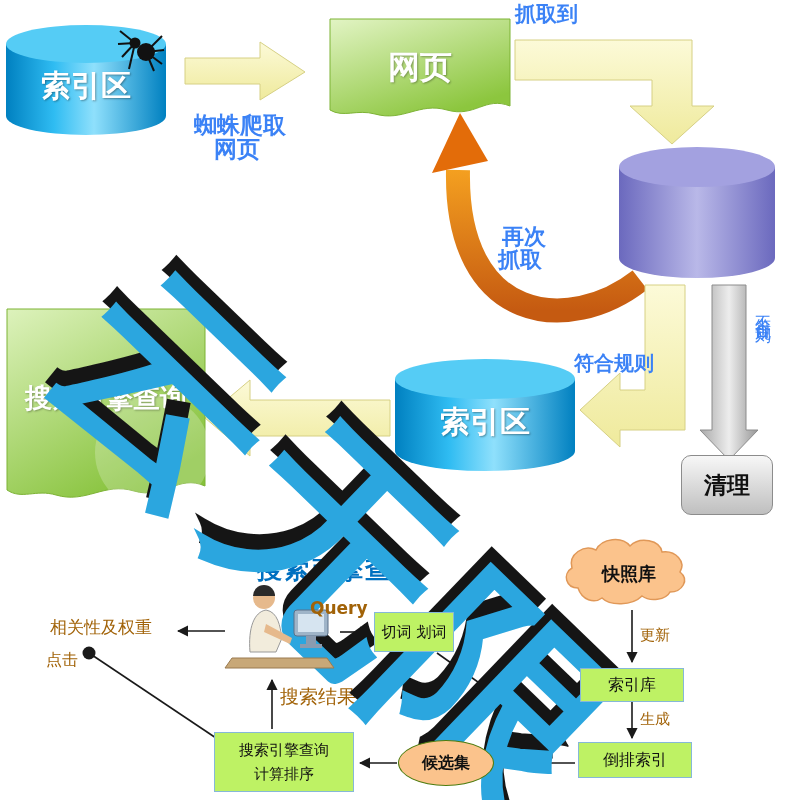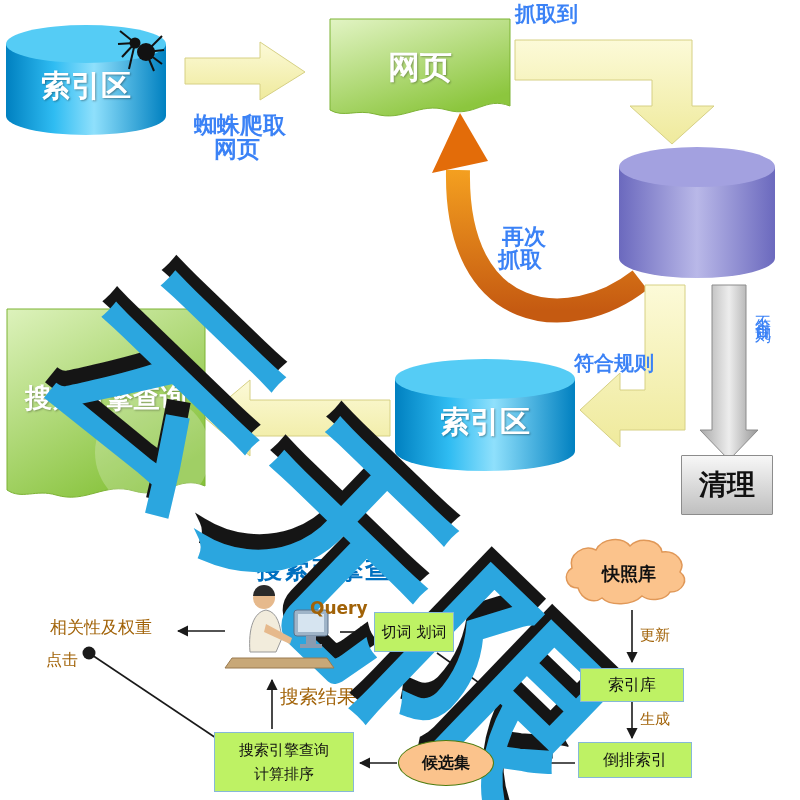--- a/index.html
+++ b/index.html
@@ -10,23 +10,23 @@
   .cyl-label{position:absolute;left:0;right:0;text-align:center;color:#fff;font-weight:bold;
              text-shadow:1px 1px 2px rgba(0,0,0,.35);z-index:6;}
   .doc-label{position:absolute;left:0;right:0;text-align:center;color:#fff;font-weight:bold;
              text-shadow:1px 1px 2px rgba(0,0,0,.3);z-index:6;}
   .box-blue{position:absolute;background:#bef264;border:1px solid #86B8D8;color:#111;
             display:flex;align-items:center;justify-content:center;text-align:center;z-index:35;}
   .watermark{position:absolute;left:170px;top:235px;z-index:30;white-space:nowrap;line-height:1;
              font-size:218px;font-weight:800;color:#2BA6DF;letter-spacing:6px;
              transform:rotate(44deg);transform-origin:0 0;
              text-shadow:-10px -12px 0 #151515;pointer-events:none;}
-  .cleanup{position:absolute;left:681px;top:455px;width:90px;height:58px;border-radius:1px;
+  .cleanup{position:absolute;left:681px;top:455px;width:90px;height:58px;border-radius:10px;
            background:linear-gradient(180deg,#F7F7F7,#BFBFBF);border:1px solid #8C8C8C;
-           display:flex;align-items:center;justify-content:center;font-weight:bold;font-size:28px;color:#111;z-index:12;}
+           display:flex;align-items:center;justify-content:center;font-weight:bold;font-size:23px;color:#111;z-index:12;}
   .title-blue{position:absolute;left:257px;top:553px;font-size:25px;font-weight:bold;color:#0070C0;
               letter-spacing:2px;z-index:20;white-space:nowrap;}
   .ellipse-orange{position:absolute;left:398px;top:740px;width:94px;height:44px;border-radius:50%;
                   background:#FBC38C;border:1px solid #4d7c0f;display:flex;align-items:center;
                   justify-content:center;font-weight:bold;font-size:16px;color:#111;z-index:35;}
   .small-lbl{position:absolute;color:#a16207;white-space:nowrap;z-index:35;}
   .vtext{writing-mode:vertical-rl;letter-spacing:3px;}
   svg{display:block;}
 </style>
 </head>

